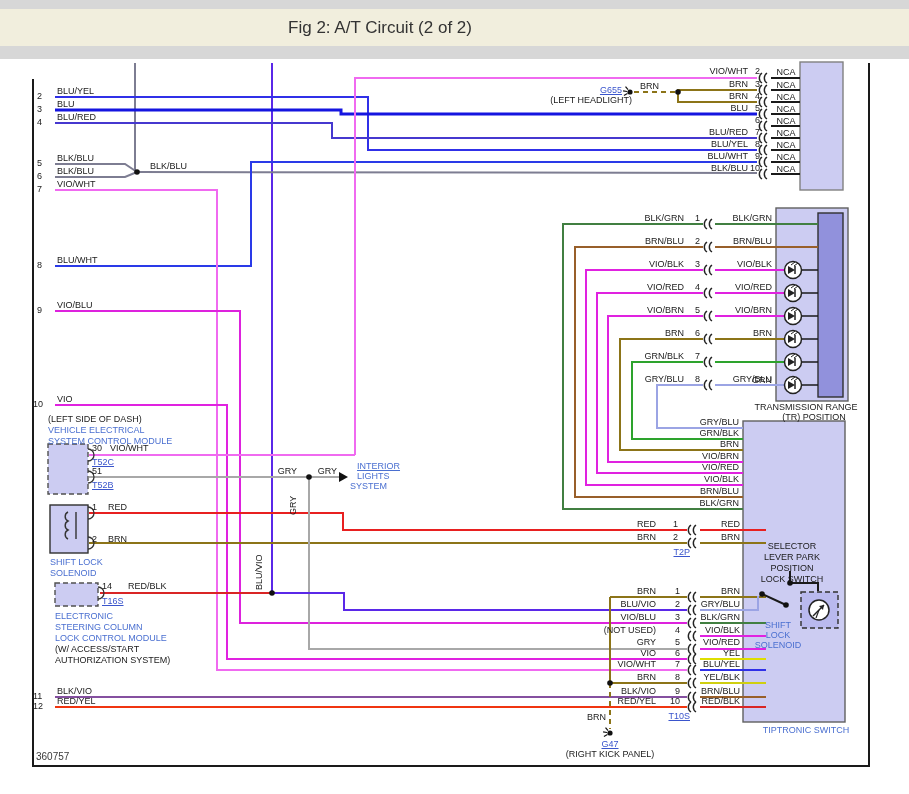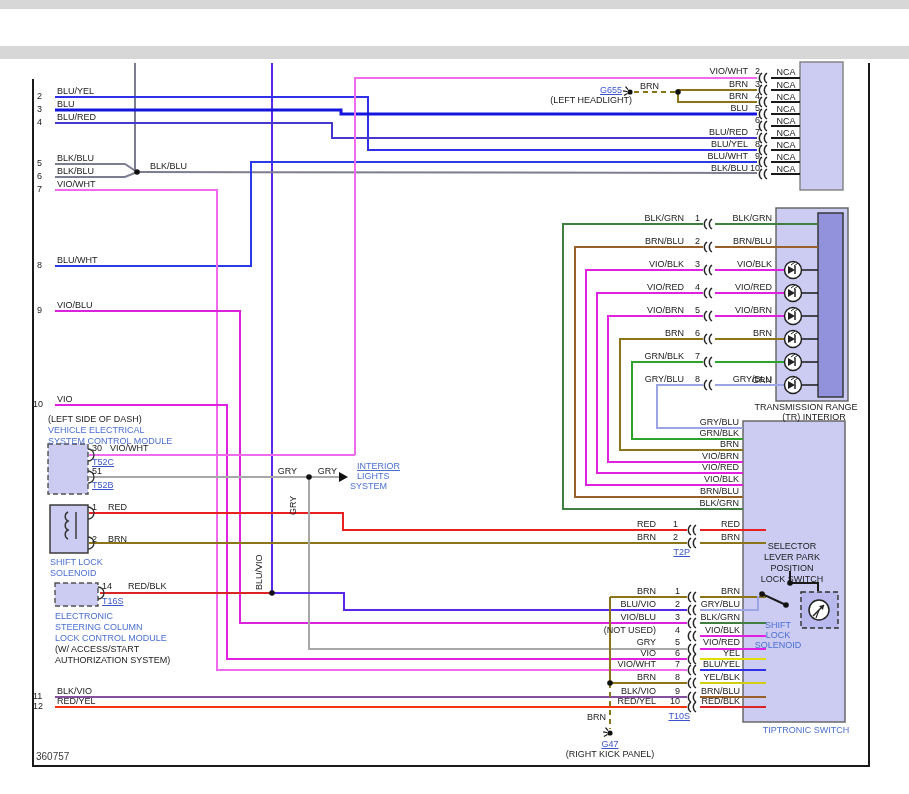--- a/index.html
+++ b/index.html
@@ -19,20 +19,23 @@
   .c-b{color:#4a6fd0;}
   .c-l{color:#3a55cc;text-decoration:underline;cursor:pointer;}
   .rot{transform:rotate(-90deg);transform-origin:0 100%;}
   .footer-id{position:absolute;left:36px;top:751px;font-size:10px;color:#3a3a3a;}
 </style>
 </head>
 <body>
 
 <div id="screen">
   <div class="strip strip1"></div>
+  <div class="titlebar">
+    <span class="title">Fig 2: A/T Circuit (2 of 2)</span>
+  </div>
   <div class="strip strip2"></div>
   <div id="diagram">
       <svg width="909" height="794" viewBox="0 0 909 794" id="layers">
         <rect x="800" y="62" width="43" height="128" fill="#ccccf2" stroke="#808080" stroke-width="1.4" stroke-dasharray="none"></rect>
         <rect x="776" y="208" width="72" height="193" fill="#ccccf2" stroke="#606060" stroke-width="1.4" stroke-dasharray="none"></rect>
         <rect x="818" y="213" width="25" height="184" fill="#9191dc" stroke="#303030" stroke-width="1.4" stroke-dasharray="none"></rect>
         <rect x="743" y="421" width="102" height="301" fill="#ccccf2" stroke="#606060" stroke-width="1.4" stroke-dasharray="none"></rect>
         <rect x="48" y="444" width="40" height="50" fill="#ccccf2" stroke="#505050" stroke-width="1.4" stroke-dasharray="5 3"></rect>
         <rect x="50" y="505" width="38" height="48" fill="#ccccf2" stroke="#303030" stroke-width="1.4" stroke-dasharray="none"></rect>
         <rect x="55" y="583" width="43" height="23" fill="#ccccf2" stroke="#505050" stroke-width="1.4" stroke-dasharray="5 3"></rect>
@@ -273,21 +276,21 @@
       <div class="lb a-r" style="left: 684px; top: 328px;">BRN</div>
       <div class="lb a-r" style="left: 700px; top: 328px;">6</div>
       <div class="lb a-r" style="left: 772px; top: 328px;">BRN</div>
       <div class="lb a-r" style="left: 684px; top: 351px;">GRN/BLK</div>
       <div class="lb a-r" style="left: 700px; top: 351px;">7</div>
       <div class="lb a-r" style="left: 772px; top: 337px; margin-top: 38px;">GRN</div>
       <div class="lb a-r" style="left: 684px; top: 374px;">GRY/BLU</div>
       <div class="lb a-r" style="left: 700px; top: 374px;">8</div>
       <div class="lb a-r" style="left: 772px; top: 374px;">GRY/BLU</div>
       <div class="lb a-c" style="left: 806px; top: 402px;">TRANSMISSION RANGE</div>
-      <div class="lb a-c" style="left: 814px; top: 412px;">(TR) INTERIOR</div>
+      <div class="lb a-c" style="left: 814px; top: 412px;">(TR) POSITION</div>
       <div class="lb a-r" style="left: 739px; top: 417px;">GRY/BLU</div>
       <div class="lb a-r" style="left: 739px; top: 428px;">GRN/BLK</div>
       <div class="lb a-r" style="left: 739px; top: 439px;">BRN</div>
       <div class="lb a-r" style="left: 739px; top: 451px;">VIO/BRN</div>
       <div class="lb a-r" style="left: 739px; top: 462px;">VIO/RED</div>
       <div class="lb a-r" style="left: 739px; top: 474px;">VIO/BLK</div>
       <div class="lb a-r" style="left: 739px; top: 486px;">BRN/BLU</div>
       <div class="lb a-r" style="left: 739px; top: 498px;">BLK/GRN</div>
       <div class="lb a-r" style="left: 656px; top: 519px;">RED</div>
       <div class="lb a-r" style="left: 678px; top: 519px;">1</div>

